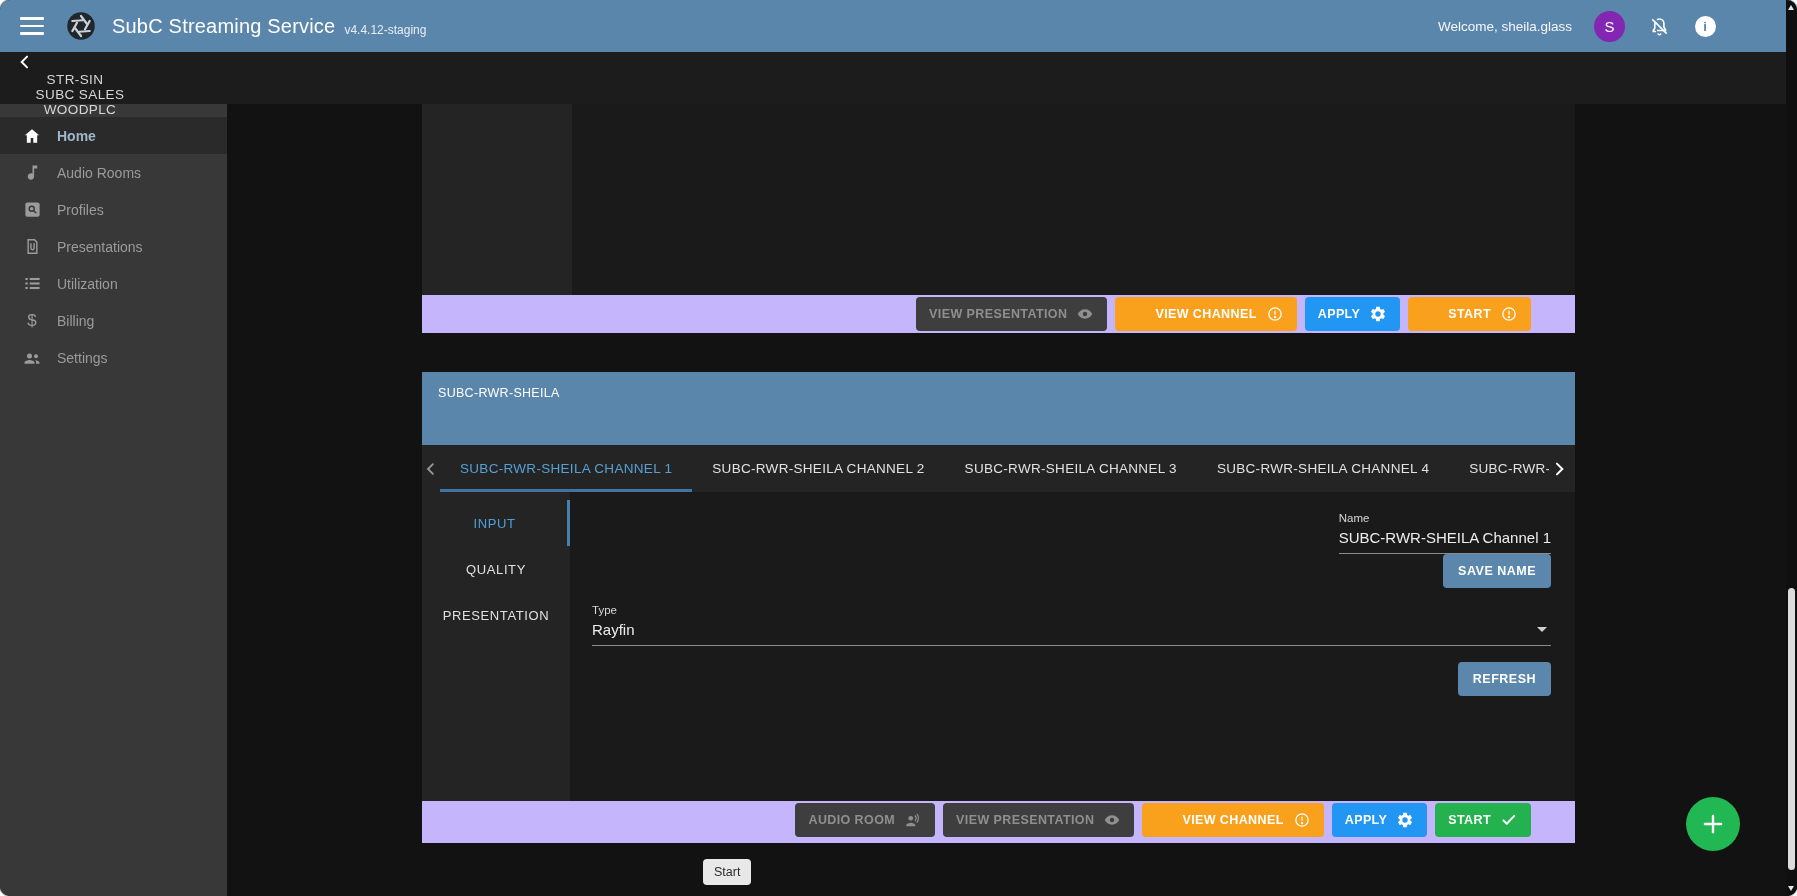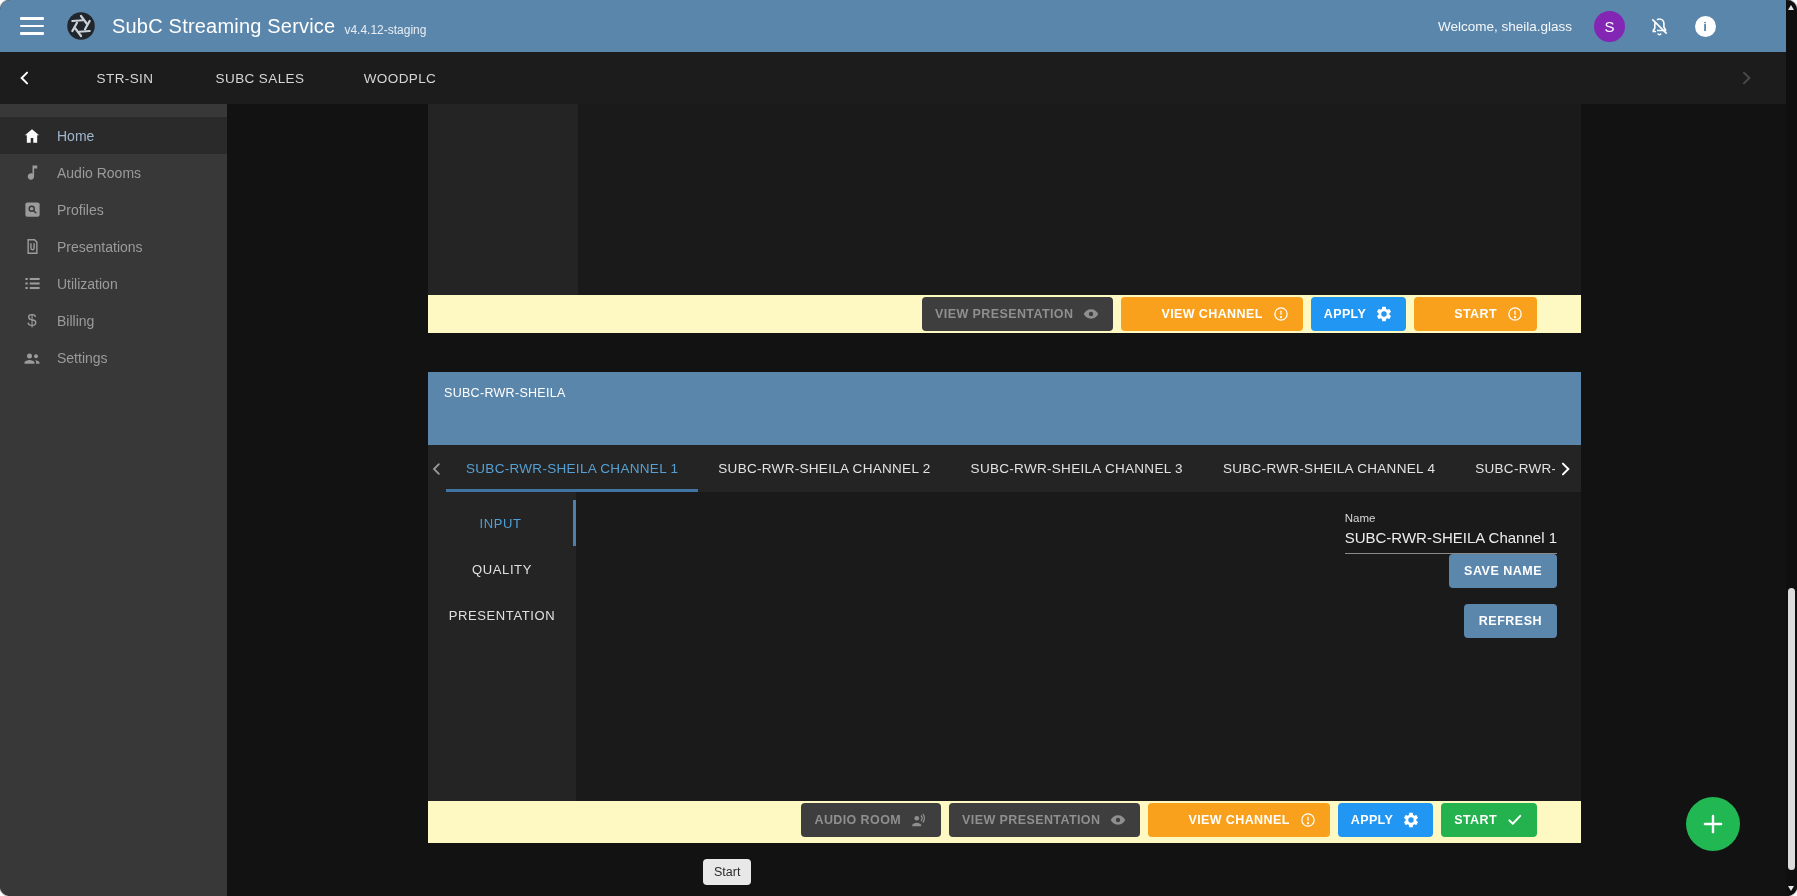--- a/index.html
+++ b/index.html
@@ -21,43 +21,43 @@
   .app-version { font-size:12px; color:#e7eef4; margin-left:9px; padding-top:7px; }
   .appbar-right { margin-left:auto; display:flex; align-items:center; gap:22px; }
   .welcome { font-size:13.5px; color:#f4f7fa; }
   .avatar { width:31px; height:31px; border-radius:50%; background:#8226b3; color:#fff;
             display:flex; align-items:center; justify-content:center; font-size:15px; cursor:pointer; }
   .icon-btn { width:24px; height:24px; cursor:pointer; display:flex; align-items:center; justify-content:center; }
   .info-circle { width:21px; height:21px; border-radius:50%; background:#fff; color:#5b86ab;
                  font-weight:bold; font-size:13px; display:flex; align-items:center; justify-content:center; }
 
   
-  .orgbar { height:52px; background:#1c1c1c; display:flex; align-items:stretch; }
+  .orgbar { height:52px; background:#1c1c1c; display:flex; align-items:stretch;flex-direction:column; }
   .orgbar .nav-chv { width:50px; display:flex; align-items:center; justify-content:center; cursor:pointer; }
   .org-tab { display:flex; align-items:center; justify-content:center; font-size:13.5px; letter-spacing:0.4px;
              color:#d6d6d6; cursor:pointer; position:relative; margin-left:20px; }
   .org-tab.w1{width:110px}.org-tab.w2{width:160px}.org-tab.w3{width:120px}.org-tab.w4{width:120px}
   .org-tab.active { color:#57a0d4; }
   .org-tab.active::after { content:""; position:absolute; left:0; right:0; bottom:0; height:3px; background:#3f74a3; }
   .orgbar .nav-chv.right { margin-left:auto; margin-right:26px; }
 
   
   .shell { display:flex; height:792px; }
   .sidebar { width:227px; background:#383838; padding-top:13px; flex:none; }
   .side-item { height:37px; display:flex; align-items:center; padding-left:22px; cursor:pointer; color:#9b9b9b; }
   .side-item .s-icon { width:20px; height:20px; margin-right:15px; flex:none; color:#9b9b9b; display:flex; align-items:center; justify-content:center; font-size:17px;}
   .side-item .s-label { font-size:14px; }
-  .side-item.active { background:#2a2a2a; }
+  .side-item.active { background:#2a2a2a;font-weight:bold; }
   .side-item.active .s-icon { color:#fafafa; }
   .side-item.active .s-label { color:#9fb6cc; }
 
   .main { position:relative; flex:1; background:#121212; }
 
   
-  .card { position:absolute; left:201px; width:1153px; background:#fef9c3; }
+  .card { position:absolute; left:195px; width:1153px; background:#c4b5fd; }
   .card-top { top:0; height:229px; }
   .card-top .body-row { display:flex; height:191px; }
   .card-top .tabcol-ghost { width:150px; background:#242424; }
   .card-top .panel-ghost { flex:1; background:#1a1a1a; }
   .card-footer { height:38px; display:flex; align-items:center; justify-content:flex-end; gap:8px; padding-right:44px; }
 
   .card-channel { top:268px; height:471px; }
   .chan-header { height:73px; background:#5b86ab; color:#fff; padding:14px 24px 0 16px; }
   .chan-title { font-size:12.5px; letter-spacing:0.3px; margin-bottom:8px; }
   .chan-subtitle { font-size:12px; color:#eef3f7; }
@@ -326,20 +326,27 @@
 
             <div class="f-row f-flex">
               <div class="grow">
                 <div class="f-label">Name</div>
                 <div class="f-input">SUBC-RWR-SHEILA Channel 1</div>
               </div>
               <div class="gap48"></div>
               <button class="mini-btn">SAVE NAME</button>
             </div>
 
+            <div class="f-row">
+              <div class="f-label">Type</div>
+              <div class="f-select">
+                <span>Rayfin</span>
+                <span class="caret"></span>
+              </div>
+            </div>
 
             <div class="f-row f-flex">
               <div class="gap48"></div>
               <button class="mini-btn">REFRESH</button>
             </div>
           </div>
         </div>
 
         <div class="card-footer">
           <button class="btn disabled">

